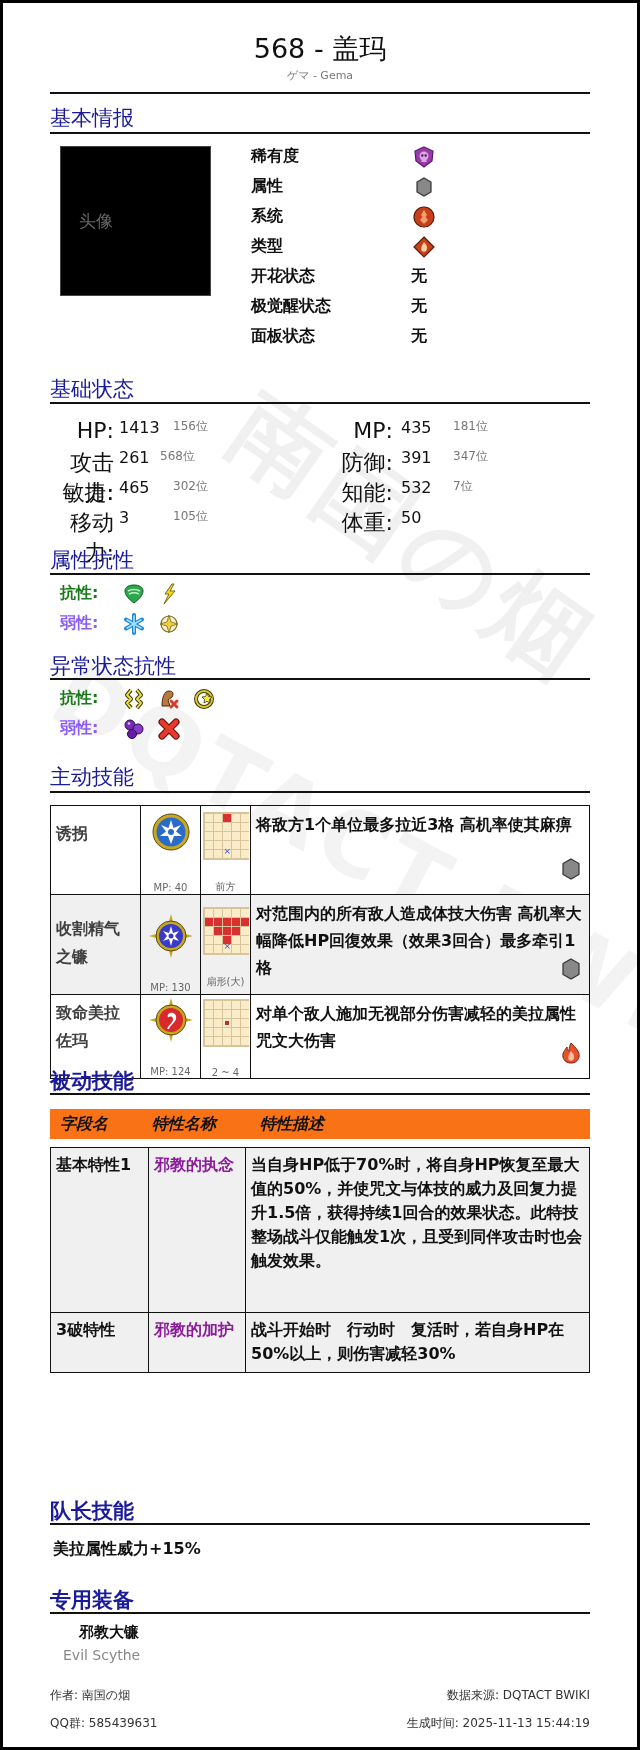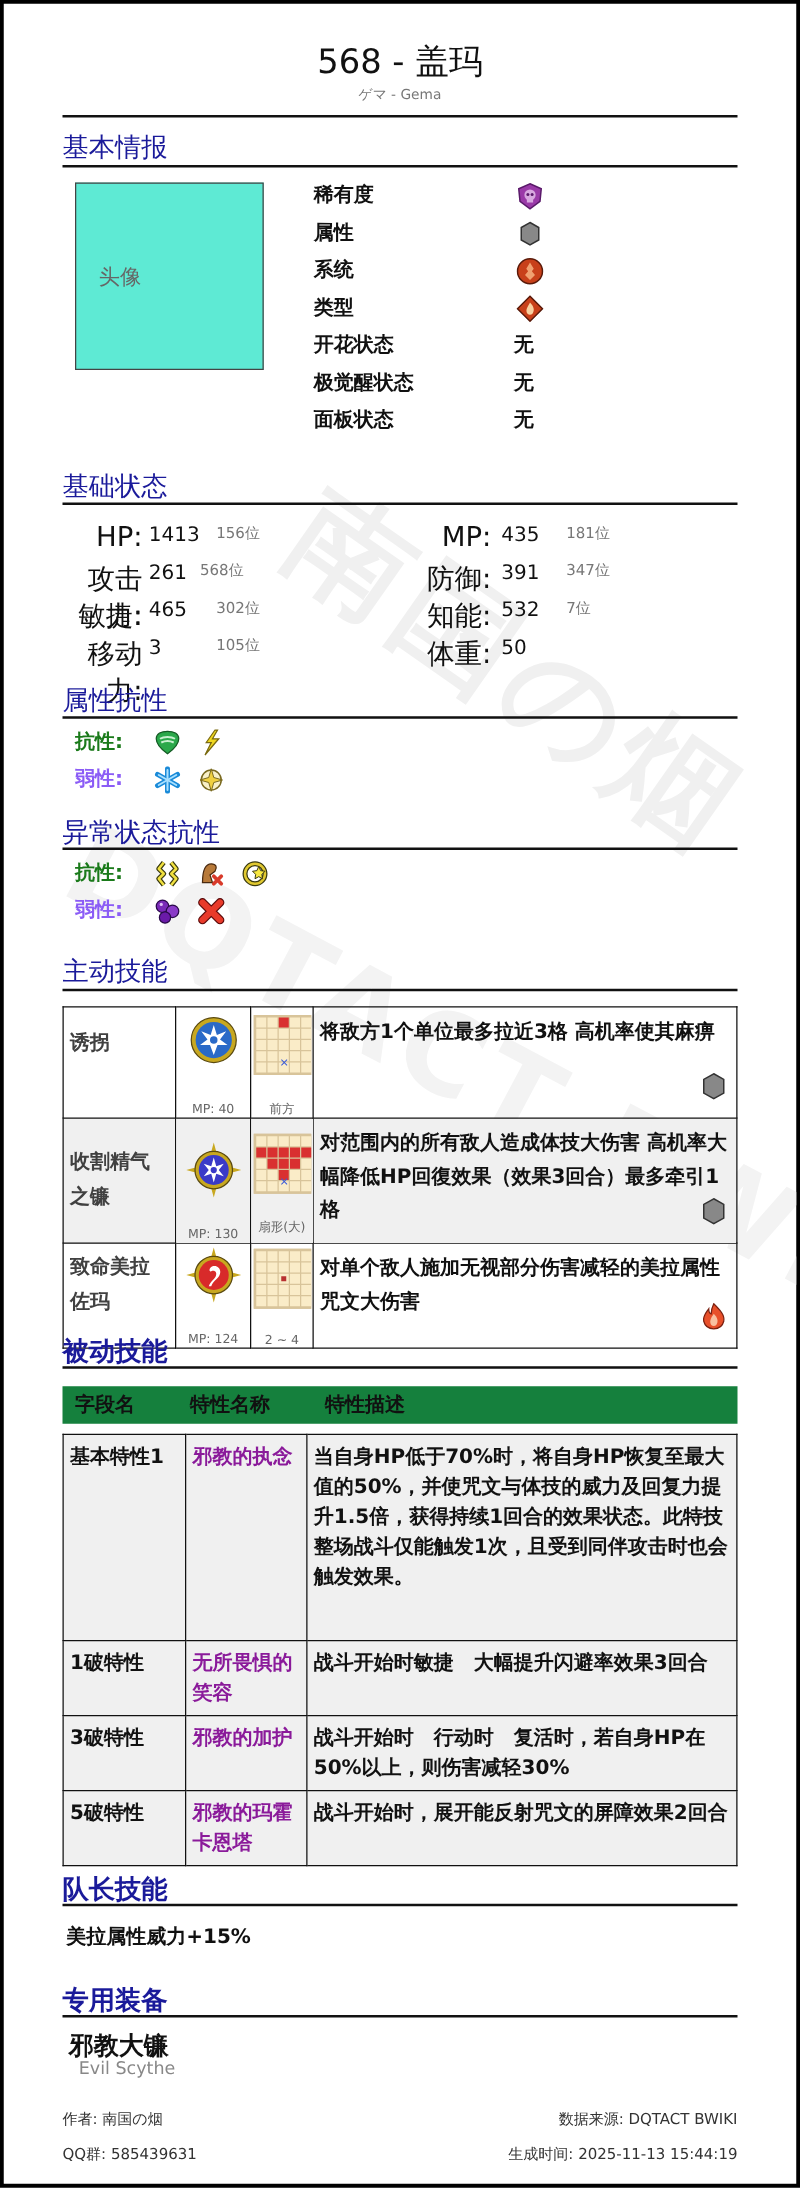--- a/index.html
+++ b/index.html
@@ -31,21 +31,21 @@
   }
   .hr-top { position: absolute; left: 47px; top: 89px; width: 540px; height: 2px; background: #111; }
   .section-title {
     position: absolute; left: 47px; font-size: 21px; color: #1a1a9a;
   }
   .section-title.bold { font-weight: bold; }
   .section-line { position: absolute; left: 47px; width: 540px; height: 2px; background: #111; }
 
   .avatar {
     position: absolute; left: 57px; top: 143px; width: 151px; height: 150px;
-    background: #5eead4; border: 1px solid #444;
+    background: #000000; border: 1px solid #444;
     display: flex; align-items: center; padding-left: 18px; font-size: 17px; color: #666;
   }
   .info-row { position: absolute; left: 248px; height: 24px; font-size: 16px; font-weight: bold; }
   .info-val { position: absolute; left: 408px; height: 24px; font-size: 16px; font-weight: bold; }
   .icon-box { position: absolute; width: 22px; height: 22px; }
 
   .stat-label { position: absolute; font-size: 22px; text-align: right; }
   .stat-val { position: absolute; font-size: 16px; }
   .stat-rank { position: absolute; font-size: 12px; color: #777; }
 
@@ -69,32 +69,32 @@
   .grid { display: grid; grid-template-columns: repeat(5, 8px); grid-template-rows: repeat(5, 8px); gap: 1px; background: #d8c49a; padding: 1px; width: 46px; margin: 6px auto 0 auto; border: 1px solid #d8c49a; }
   .grid span { background: #faecc8; display:block; position: relative; }
   .grid span.on { background: #d93030; }
   .grid span.self::after { content: "×"; position: absolute; left: 1px; top: -4px; font-size: 9px; color: #3a5ad8; }
   .grid span.dot { background: #faecc8; }
   .grid span.dot::after { content: ""; position: absolute; left: 2px; top: 2px; width: 4px; height: 4px; background: #b83030; }
   .attr-corner { position: absolute; right: 8px; bottom: 6px; }
 
   .passive-head {
     position: absolute; left: 47px; top: 1106px; width: 540px; height: 30px;
-    background: #15803d; display: flex; align-items: center; font-weight: bold; font-size: 16px;
+    background: #f97316; display: flex; align-items: center; font-weight: bold; font-size: 16px; font-style: italic;
   }
   table.passive {
     position: absolute; left: 47px; top: 1144px; width: 540px;
     border-collapse: collapse; font-size: 16px; font-weight: bold;
   }
   table.passive td { border: 1.5px solid #111; vertical-align: top; padding: 5px 5px; line-height: 24px; background: #f0f0f0; }
   table.passive td.pname { color: #8a1a9a; }
   table.passive tr.first td { background: #f0f0f0; }
 
   .leader-text { position: absolute; left: 50px; top: 1536px; font-size: 16px; font-weight: bold; }
-  .equip-name { position: absolute; left: 52px; top: 1620px; font-size: 20px; font-weight: bold; }
+  .equip-name { position: absolute; left: 76px; top: 1620px; font-size: 15px; font-weight: bold; }
   .equip-en { position: absolute; left: 60px; top: 1644px; font-size: 14px; color: #888; }
 
   .foot { position: absolute; font-size: 12px; color: #333; }
   .foot.r { text-align: right; }
 </style>
 </head>
 <body>
 
 <div class="page">
 
@@ -445,33 +445,23 @@
     </div>
 
     <table class="passive">
       <tbody>
           <tr class="first" style="height:165px">
         <td style="width:98px">基本特性1</td>
         <td class="pname" style="width:97px">邪教的执念</td>
         <td>当自身HP低于70%时，将自身HP恢复至最大值的50%，并使咒文与体技的威力及回复力提升1.5倍，获得持续1回合的效果状态。此特技整场战斗仅能触发1次，且受到同伴攻击时也会触发效果。</td>
       </tr>
       <tr style="height:60px">
-        <td>1破特性</td>
-        <td class="pname">无所畏惧的笑容</td>
-        <td>战斗开始时敏捷　大幅提升闪避率效果3回合</td>
-      </tr>
-      <tr style="height:60px">
         <td>3破特性</td>
         <td class="pname">邪教的加护</td>
         <td>战斗开始时　行动时　复活时，若自身HP在50%以上，则伤害减轻30%</td>
-      </tr>
-      <tr style="height:60px">
-        <td>5破特性</td>
-        <td class="pname">邪教的玛霍卡恩塔</td>
-        <td>战斗开始时，展开能反射咒文的屏障效果2回合</td>
       </tr>
     </tbody>
       </table>
 
     <div class="section-title bold" style="top:1494px">队长技能</div>
     <div class="section-line" style="top:1520px"></div>
     <div class="leader-text">美拉属性威力+15%</div>
 
     <div class="section-title bold" style="top:1583px">专用装备</div>
     <div class="section-line" style="top:1609px"></div>

